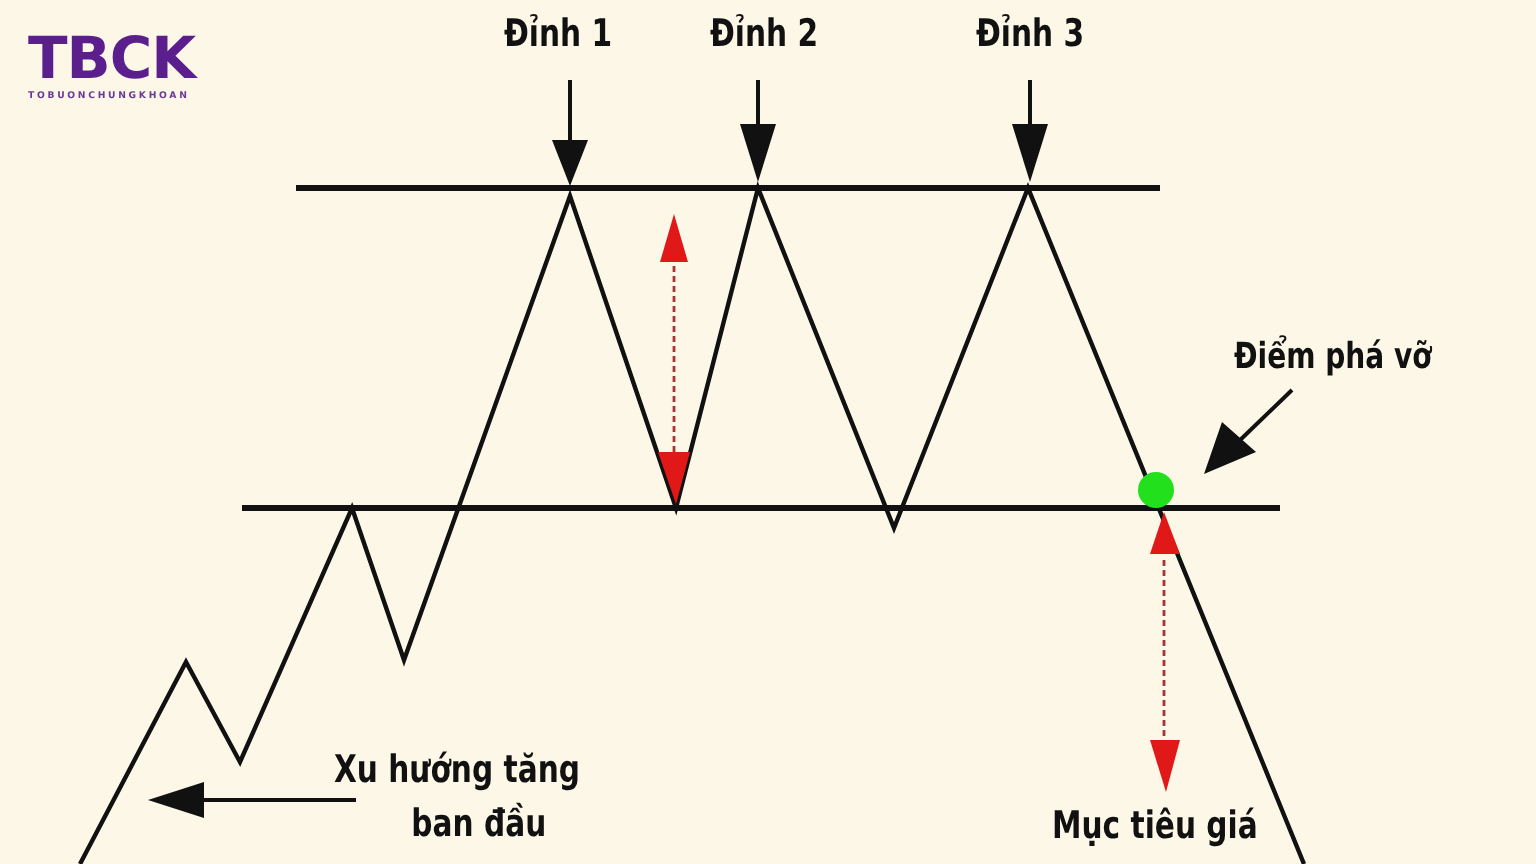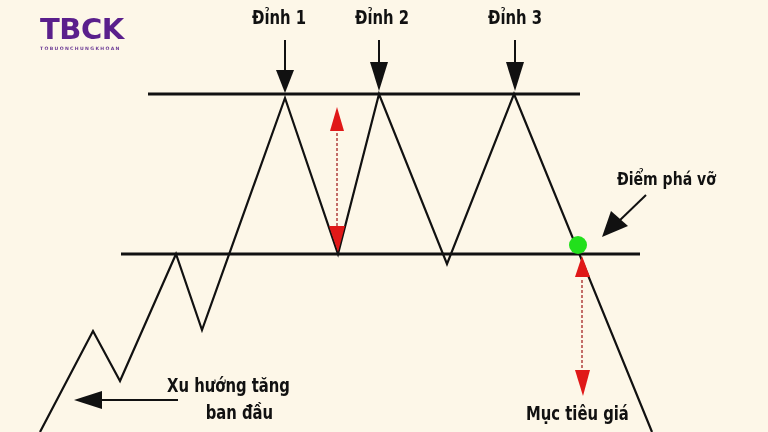--- a/index.html
+++ b/index.html
@@ -4,21 +4,21 @@
 <style>
   html, body { margin: 0; padding: 0; }
   body {
     width: 768px; height: 432px; overflow: hidden;
     background: #fdf7e8;
     position: relative;
     font-family: "Liberation Sans", "DejaVu Sans", sans-serif;
   }
   #canvas { position: absolute; left: 0; top: 0; width: 768px; height: 432px; }
   .logo {
-    position: absolute; left: 14px; top: 14px; width: 96px; margin-left: 26px;
+    position: absolute; left: 14px; top: 14px; width: 96px;
   }
   .logo-main {
     display: block;
     font-family: "DejaVu Sans", "Liberation Sans", sans-serif;
     font-weight: bold; font-size: 29px; letter-spacing: -0.5px;
     line-height: 30px; color: #5a1f8c;
   }
   .logo-sub {
     display: block; font-size: 4.6px; letter-spacing: 1.35px;
     color: #6b3a95; margin-top: 2px; font-weight: bold;

